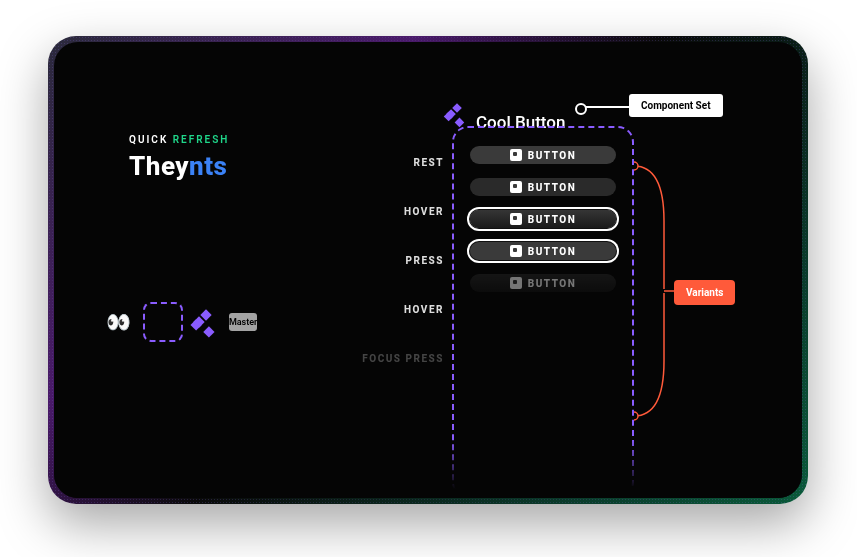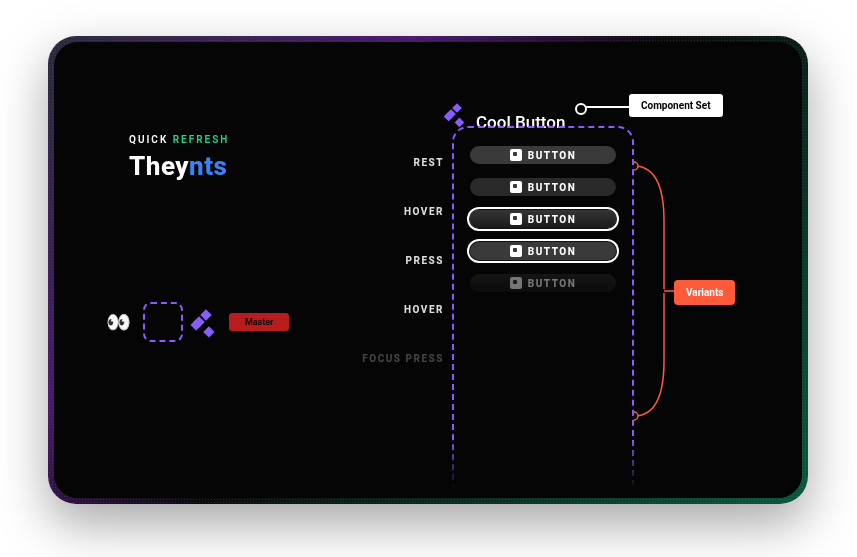--- a/index.html
+++ b/index.html
@@ -106,25 +106,25 @@
       position: absolute;
       width: 8px;
       height: 8px;
       background: #8a5cff;
       transform: rotate(45deg);
     }
     .four-diamond::before { top: 0; left: 7px; box-shadow: 0 14px 0 #8a5cff; }
     .four-diamond::after { top: 7px; left: 0; box-shadow: 14px 0 0 #8a5cff; }
 
     .tag {
-      background: #b91c1c;
+      background: #a3a3a3;
       color: #000;
       font-size: 9px;
       font-weight: 600;
-      padding: 4px 16px;
+      padding: 4px 0;
       border-radius: 3px;
     }
 
     .avatar {
       width: 44px;
       height: 44px;
       border-radius: 8px;
       background: linear-gradient(135deg, #3a63ff, #5a3aff);
       position: relative;
       display: flex;

